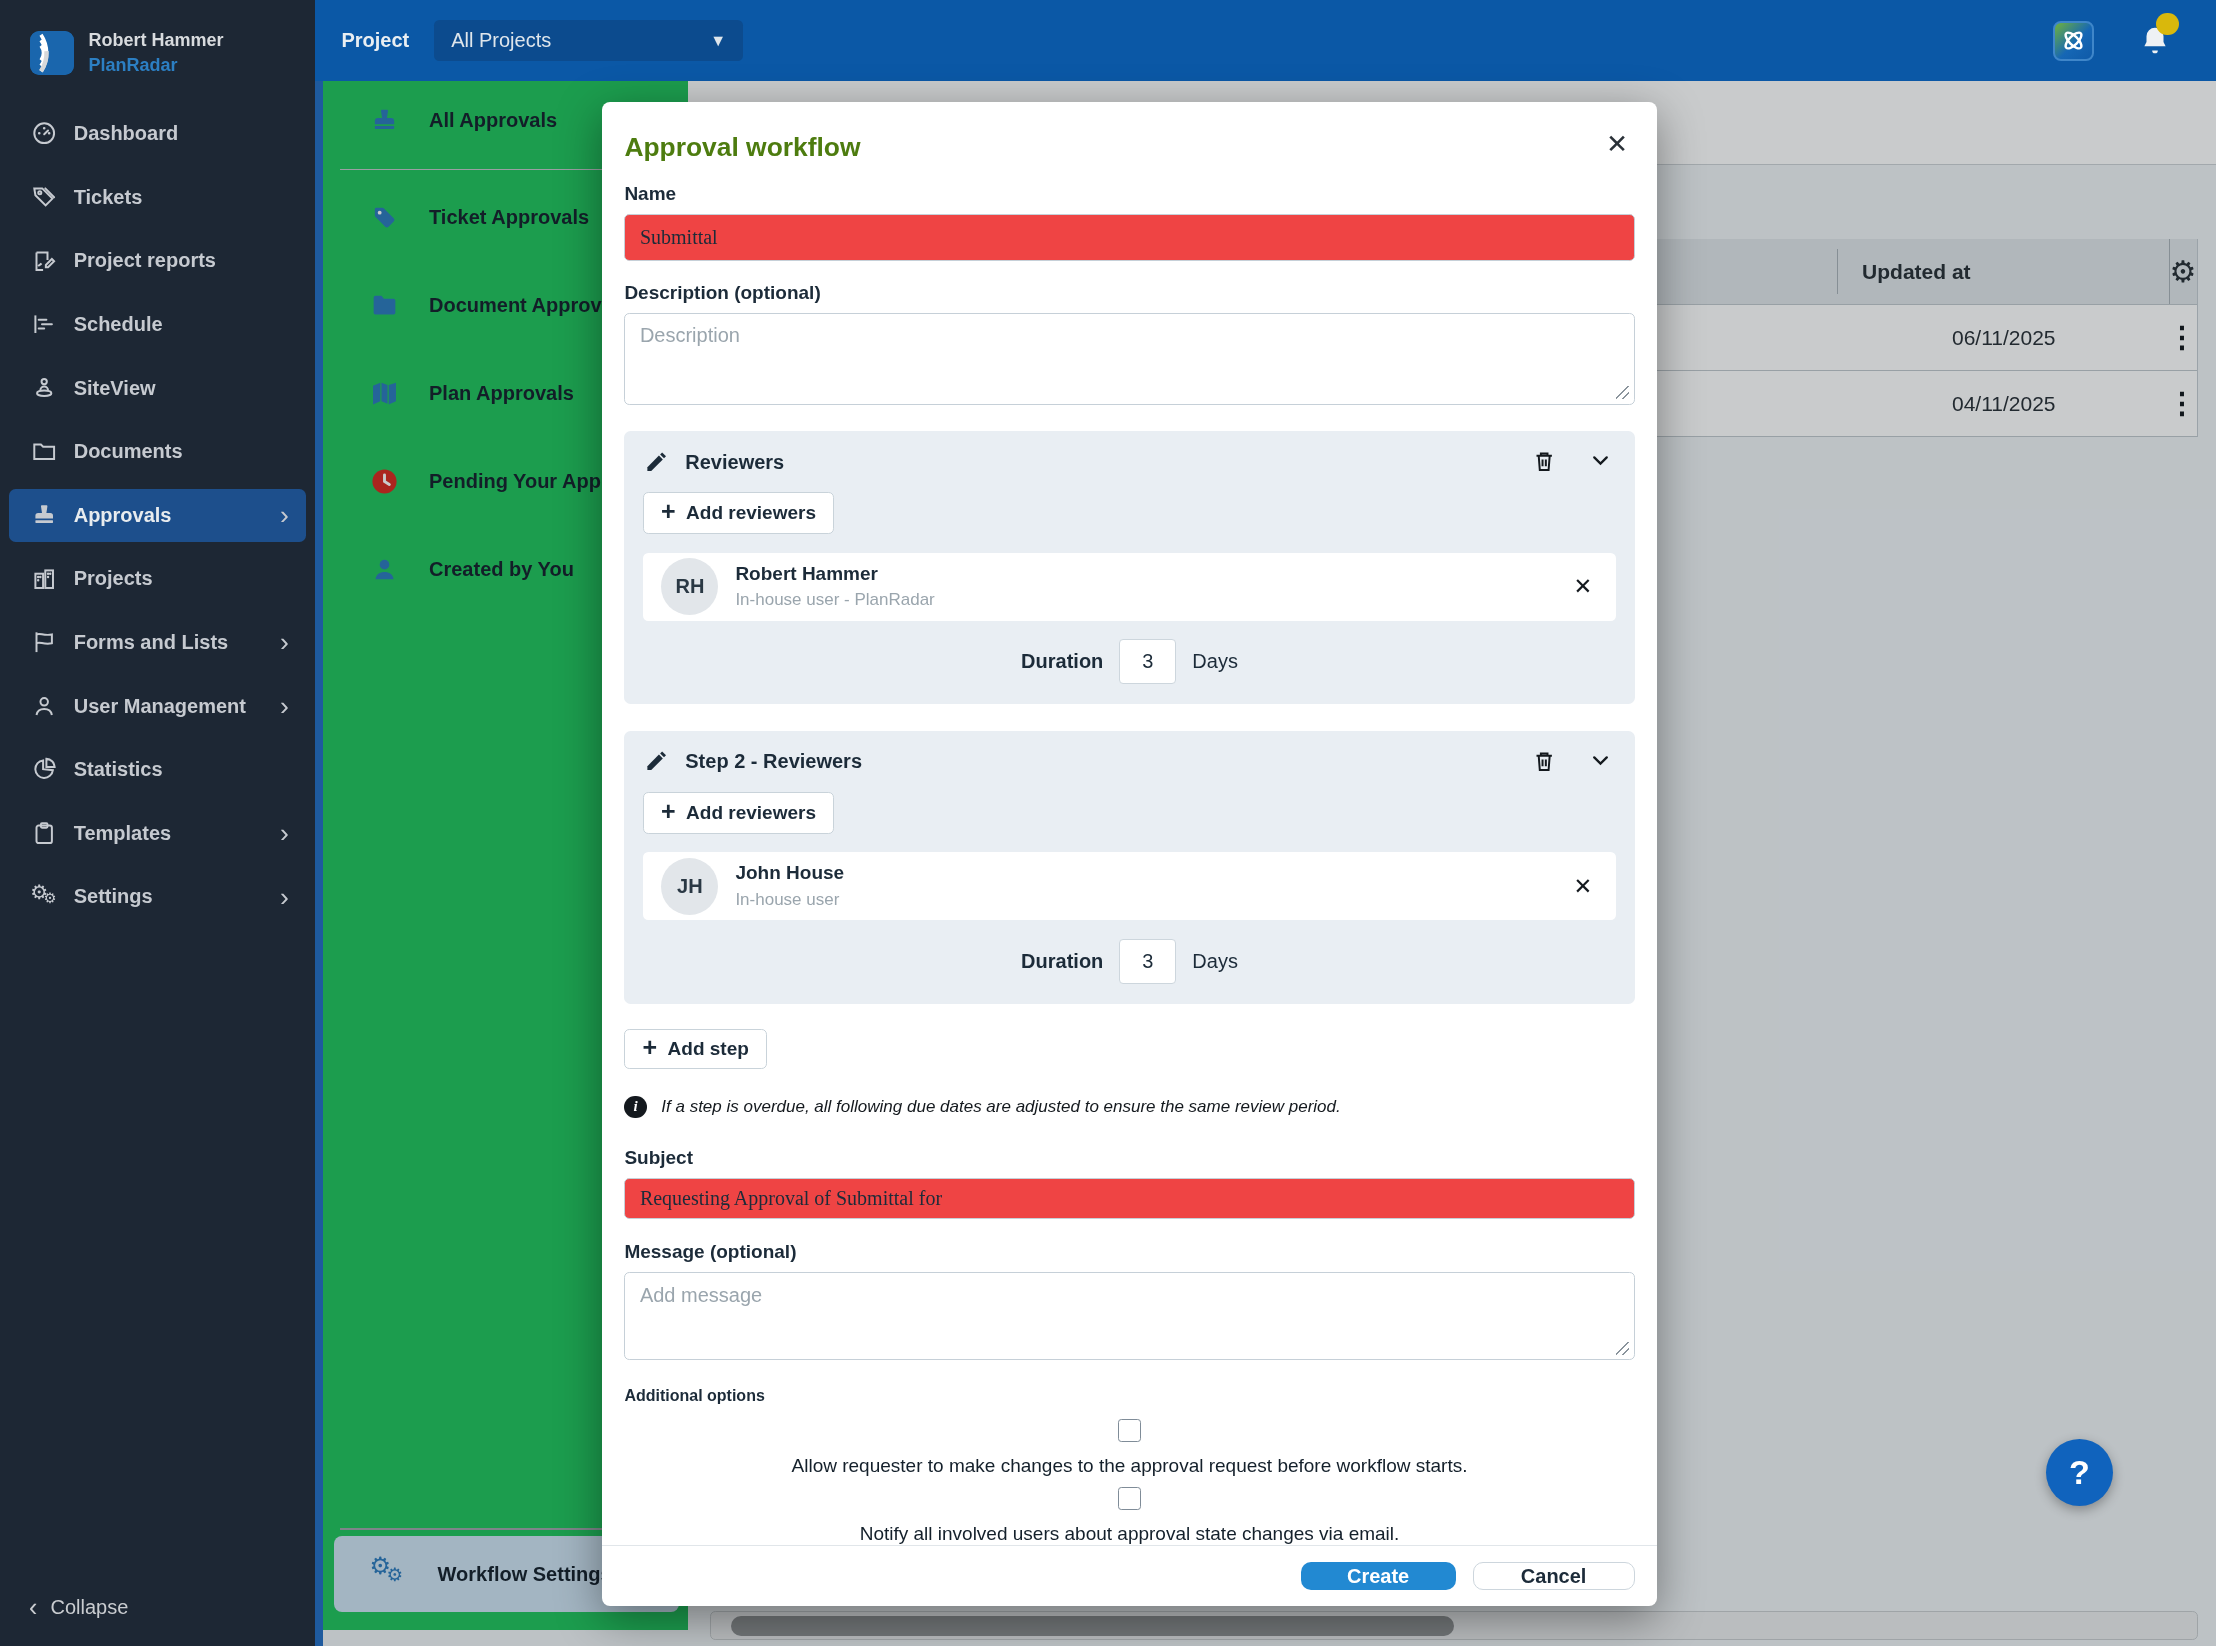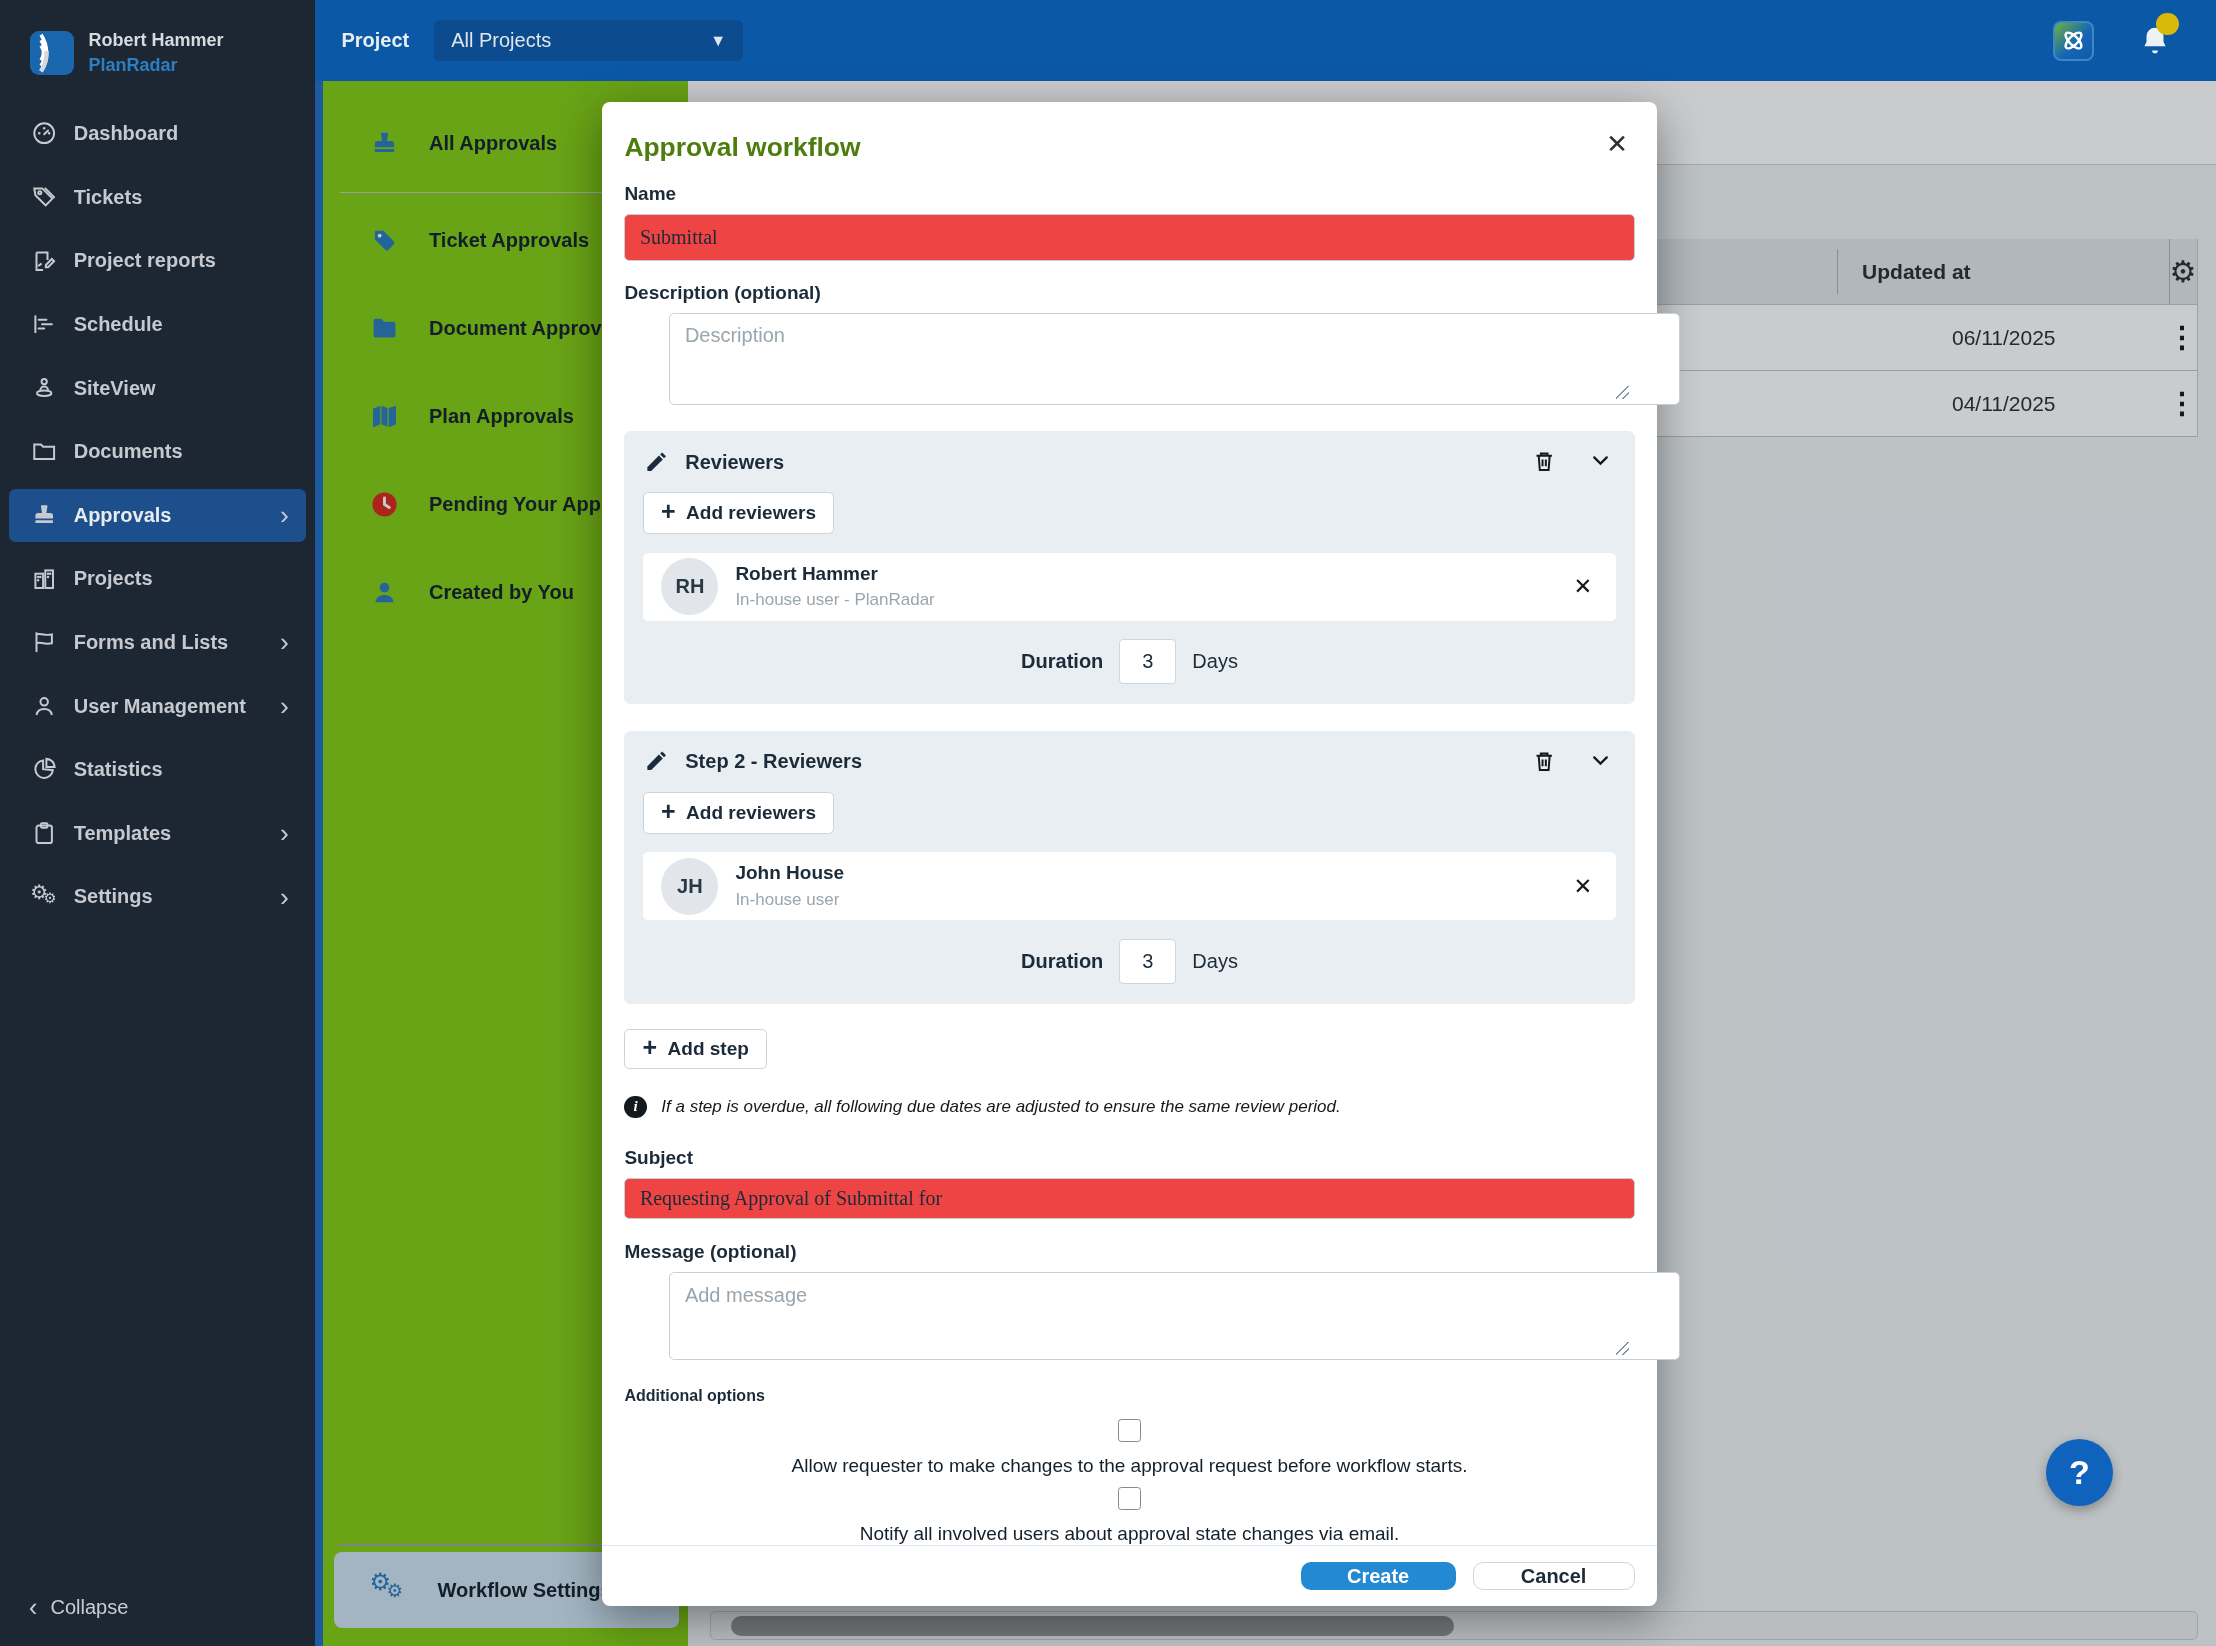--- a/index.html
+++ b/index.html
@@ -31,21 +31,21 @@
   .appicon { width:41px; height:40px; border-radius:8px; background:linear-gradient(135deg,#6fb23c 0%, #1667b5 55%, #0f5aa8 100%); border:2px solid #3f86c9; display:flex; align-items:center; justify-content:center; cursor:pointer; }
   .bell-wrap { position:relative; cursor:pointer; }
   .bell-dot { position:absolute; right:-6.6px; top:-9.2px; width:22.4px; height:22.4px; border-radius:50%; background:#d9b80c; }
 
   
   .content { position:absolute; left:315px; top:81px; right:0; bottom:0; background:#f0f4f7; z-index:1; }
   .bluestrip { position:absolute; left:315px; top:81px; width:8px; bottom:0; background:#1e5a9e; z-index:6; }
   .page-head { position:absolute; left:373px; top:0; right:0; height:84px; background:#ffffff; border-bottom:1.3px solid #cdd3d7; }
 
   
-  .subnav { position:absolute; left:8px; top:0; width:365px; bottom:0; background:#84cc16; padding-top:37px; overflow:hidden; }
+  .subnav { position:absolute; left:8px; top:0; width:365px; bottom:16px; background:#22c55e; padding-top:14px; overflow:hidden; }
   .subnav-item { height:50px; display:flex; align-items:center; padding-left:46px; margin-bottom:38px; cursor:pointer; }
   .subnav-item .sicon { width:30px; height:30px; display:flex; align-items:center; justify-content:center; color:#2e7cbe; flex:0 0 auto; }
   .subnav-item .slabel { font-size:20px; font-weight:700; color:#16222e; margin-left:30px; white-space:nowrap; }
   .subnav-div { height:1.3px; background:#c3c8cb; margin:-14.5px 0 22.4px 17px; }
   .wfs-div { position:absolute; left:17px; right:0; bottom:100px; height:2px; background:#9fa6ab; }
   .wfs-item { position:absolute; left:10.6px; right:9.2px; bottom:18px; height:76px; background:#cfe3f2; border-radius:8px; display:flex; align-items:center; padding-left:36px; cursor:pointer; }
   .wfs-item .slabel { font-size:20px; font-weight:700; color:#16222e; margin-left:28px; white-space:nowrap; }
   .gear-duo { position:relative; width:40px; height:34px; color:#2e7cbe; }
   .gear-duo .g1 { position:absolute; left:0; top:-5.3px; font-size:24px; }
   .gear-duo .g2 { position:absolute; left:17px; top:6.6px; font-size:18.5px; }
@@ -73,21 +73,21 @@
 
   
   .modal { position:absolute; left:602px; top:102px; width:1055px; height:1504px; background:#ffffff; border-radius:8px; box-shadow:0 12px 46px rgba(0,0,0,0.4); z-index:10; display:flex; flex-direction:column; padding:22.4px 22.4px 0 22.4px; }
   .m-head { display:flex; align-items:flex-start; }
   .m-title { font-size:26.4px; font-weight:800; color:#4d7c0f; padding-top:8px; }
   .m-close { margin-left:auto; font-size:26.4px; color:#2a3138; cursor:pointer; padding:4px 6.6px; }
   .m-label { font-size:19px; font-weight:700; color:#1c2b39; }
   .mt-name { margin-top:18.5px; }
   .m-input { width:100%; height:48px; border:1.3px solid #c6d0d8; border-radius:5.3px; font-size:20px; color:#1c2b39; padding:0 14.5px; margin-top:9.2px; font-family:Liberation Serif, serif; outline:none; background:#ef4444; }
   .m-textarea-wrap { position:relative; margin-top:9.2px; }
-  .m-textarea { width:100%; height:92px; border:1.3px solid #c6d0d8; border-radius:5.3px; font-size:20px; color:#1c2b39; padding:10.6px 14.5px; font-family:"Liberation Sans",sans-serif; resize:none; outline:none; background:#fff; display:block;margin-left:45px; }
+  .m-textarea { width:100%; height:92px; border:1.3px solid #c6d0d8; border-radius:5.3px; font-size:20px; color:#1c2b39; padding:10.6px 14.5px; font-family:"Liberation Sans",sans-serif; resize:none; outline:none; background:#fff; display:block; }
   .m-textarea::placeholder, .m-input::placeholder { color:#9aa5ad; }
   .resize-grip { position:absolute; right:5.3px; bottom:5.3px; width:13.2px; height:13.2px;
      background:linear-gradient(135deg, transparent 0 45%, #8a949c 45% 52%, transparent 52% 70%, #8a949c 70% 77%, transparent 77%); }
 
   .step { background:#e9eef3; border-radius:6.6px; padding:17px 18.5px 20px 18.5px; margin-top:26.4px; }
   .step-head { display:flex; align-items:center; }
   .pencil { width:26.4px; height:26.4px; color:#1c2b39; }
   .step-title { font-size:20px; font-weight:700; color:#1c2b39; margin-left:16px; }
   .step-tools { margin-left:auto; display:flex; align-items:center; gap:29px; }
   .tool { width:28px; height:28px; color:#14191e; cursor:pointer; }

